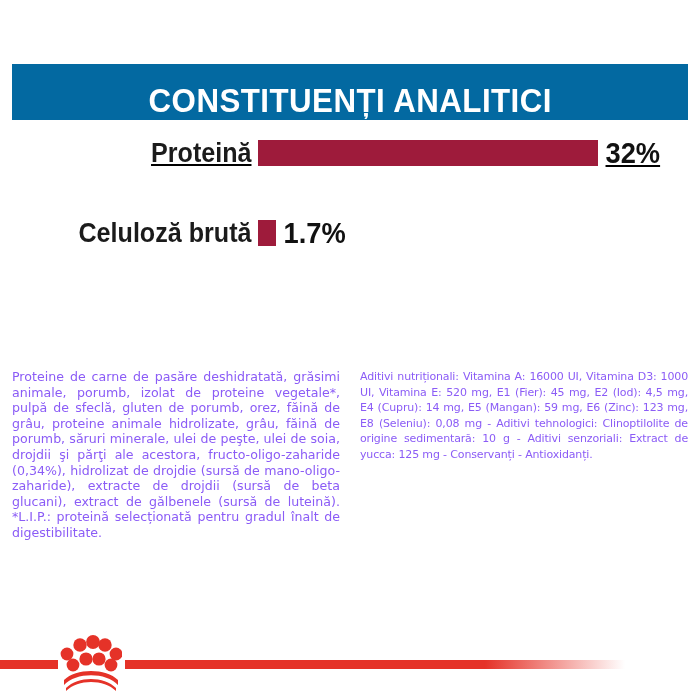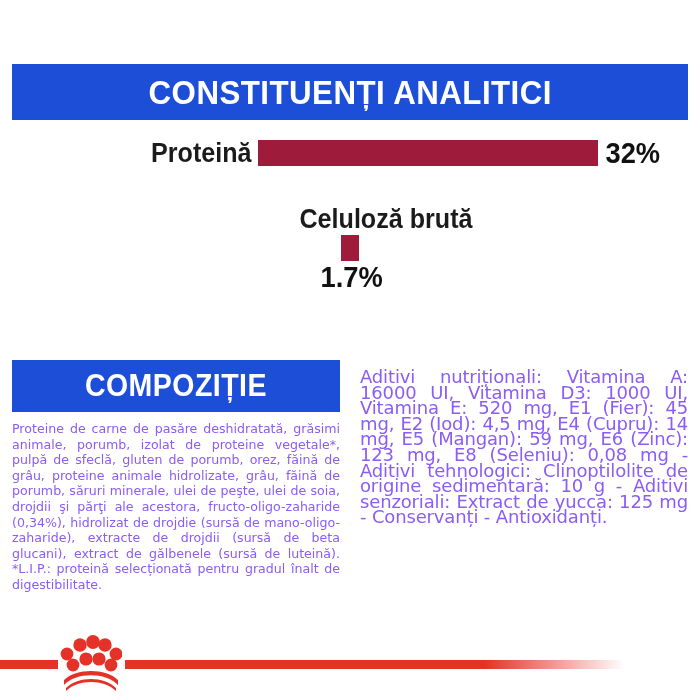--- a/index.html
+++ b/index.html
@@ -10,23 +10,23 @@
   body {
     width: 700px;
     height: 700px;
     position: relative;
     font-family: "Liberation Sans", sans-serif;
     overflow: hidden;
   }
 
   
   .band {
-    background: #1d4ed8;
+    background: #0369a1;
     display: flex;
-    align-items: center;
+    align-items: flex-end;
     justify-content: center;
     box-sizing: border-box;
   }
   .band-title {
     color: #ffffff;
     font-weight: bold;
     letter-spacing: 0.5px;
     font-family: "Liberation Sans", sans-serif;
     transform: scaleX(0.92);
     white-space: nowrap;
@@ -120,21 +120,21 @@
     font-size: 12.6px;
     line-height: 15.6px;
     color: #8b5cf6;
     text-align: justify;
     text-justify: inter-word;
     font-family: "DejaVu Sans", sans-serif;
     -webkit-hyphens: none;
     hyphens: none;
   }
   #panel-right .panel-body {
-    font-size: 18px;
+    font-size: 11px;
     letter-spacing: -0.15px;
   }
 
   
   #footer {
     position: absolute;
     left: 0;
     top: 630px;
     width: 700px;
     height: 70px;
@@ -164,40 +164,37 @@
 </style>
 </head>
 <body>
 
 <div id="analytic-band" class="band">
   <span class="band-title">CONSTITUENȚI ANALITICI</span>
 </div>
 
 <div id="chart">
 
-  <div class="chart-row" style="top:0px;">
+  <div class="chart-row" style="top:0px;text-decoration:underline;">
     <span class="chart-label sz-lg">Proteină</span>
     <span class="chart-bar" style="width:340px;"></span>
     <span class="chart-value">32%</span>
   </div>
 
 
-  <div class="chart-row" style="top:72px;flex-direction:column;">
+  <div class="chart-row" style="top:80px;">
     <span class="chart-label sz-lg">Celuloză brută</span>
     <span class="chart-bar" style="width:18px;"></span>
     <span class="chart-value">1.7%</span>
   </div>
 
 
 </div>
 
 <div id="panel-left">
-  <div class="band panel-band">
-    <span class="band-title">COMPOZIȚIE</span>
-  </div>
   <div class="panel-body">Proteine de carne de pasăre deshidratată, grăsimi animale, porumb, izolat de proteine vegetale*, pulpă de sfeclă, gluten de porumb, orez, făină de grâu, proteine animale hidrolizate, grâu, făină de porumb, săruri minerale, ulei de peşte, ulei de soia, drojdii şi părţi ale acestora, fructo-oligo-zaharide (0,34%), hidrolizat de drojdie (sursă de mano-oligo-zaharide), extracte de drojdii (sursă de beta glucani), extract de gălbenele (sursă de luteină). *L.I.P.: proteină selecționată pentru gradul înalt de digestibilitate.</div>
 </div>
 
 <div id="panel-right">
   <div class="panel-body">Aditivi nutriționali: Vitamina A: 16000 UI, Vitamina D3: 1000 UI, Vitamina E: 520 mg, E1 (Fier): 45 mg, E2 (Iod): 4,5 mg, E4 (Cupru): 14 mg, E5 (Mangan): 59 mg, E6 (Zinc): 123 mg, E8 (Seleniu): 0,08 mg - Aditivi tehnologici: Clinoptilolite de origine sedimentară: 10 g - Aditivi senzoriali: Extract de yucca: 125 mg - Conservanți - Antioxidanți.</div>
 </div>
 
 <div id="footer">
   <div class="rule" id="rule-left"></div>
   <div class="rule" id="rule-right"></div>

